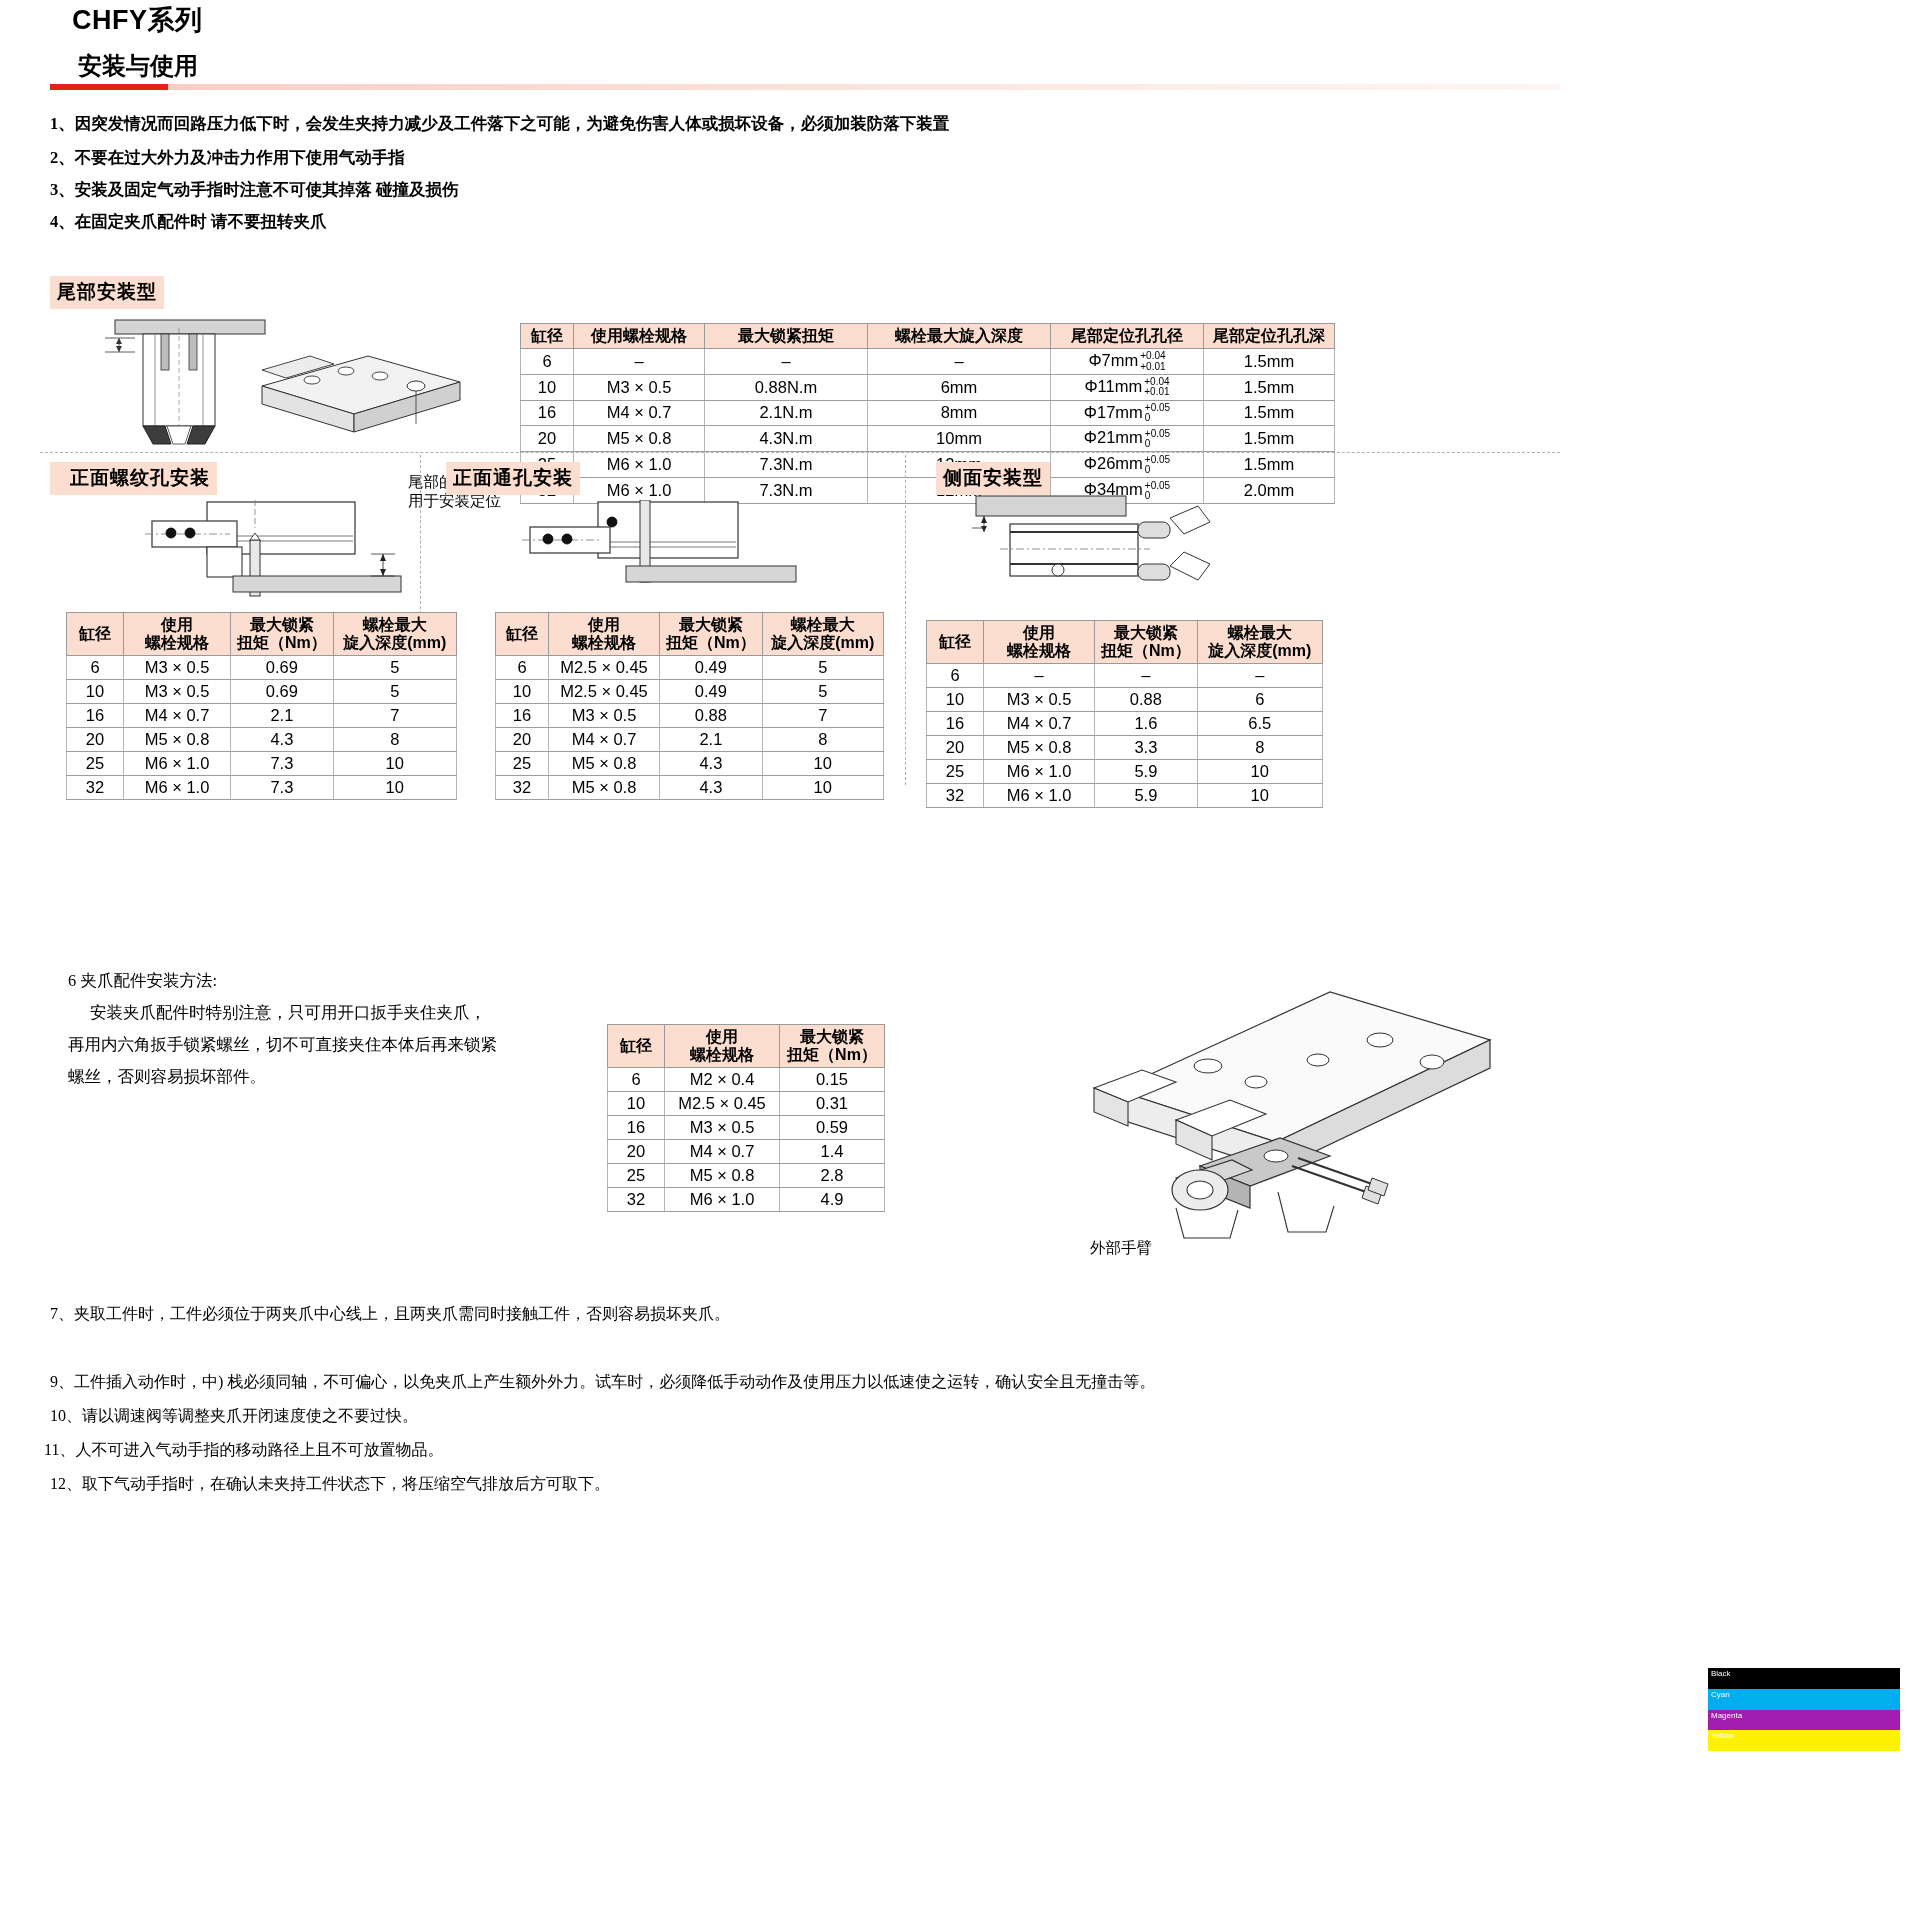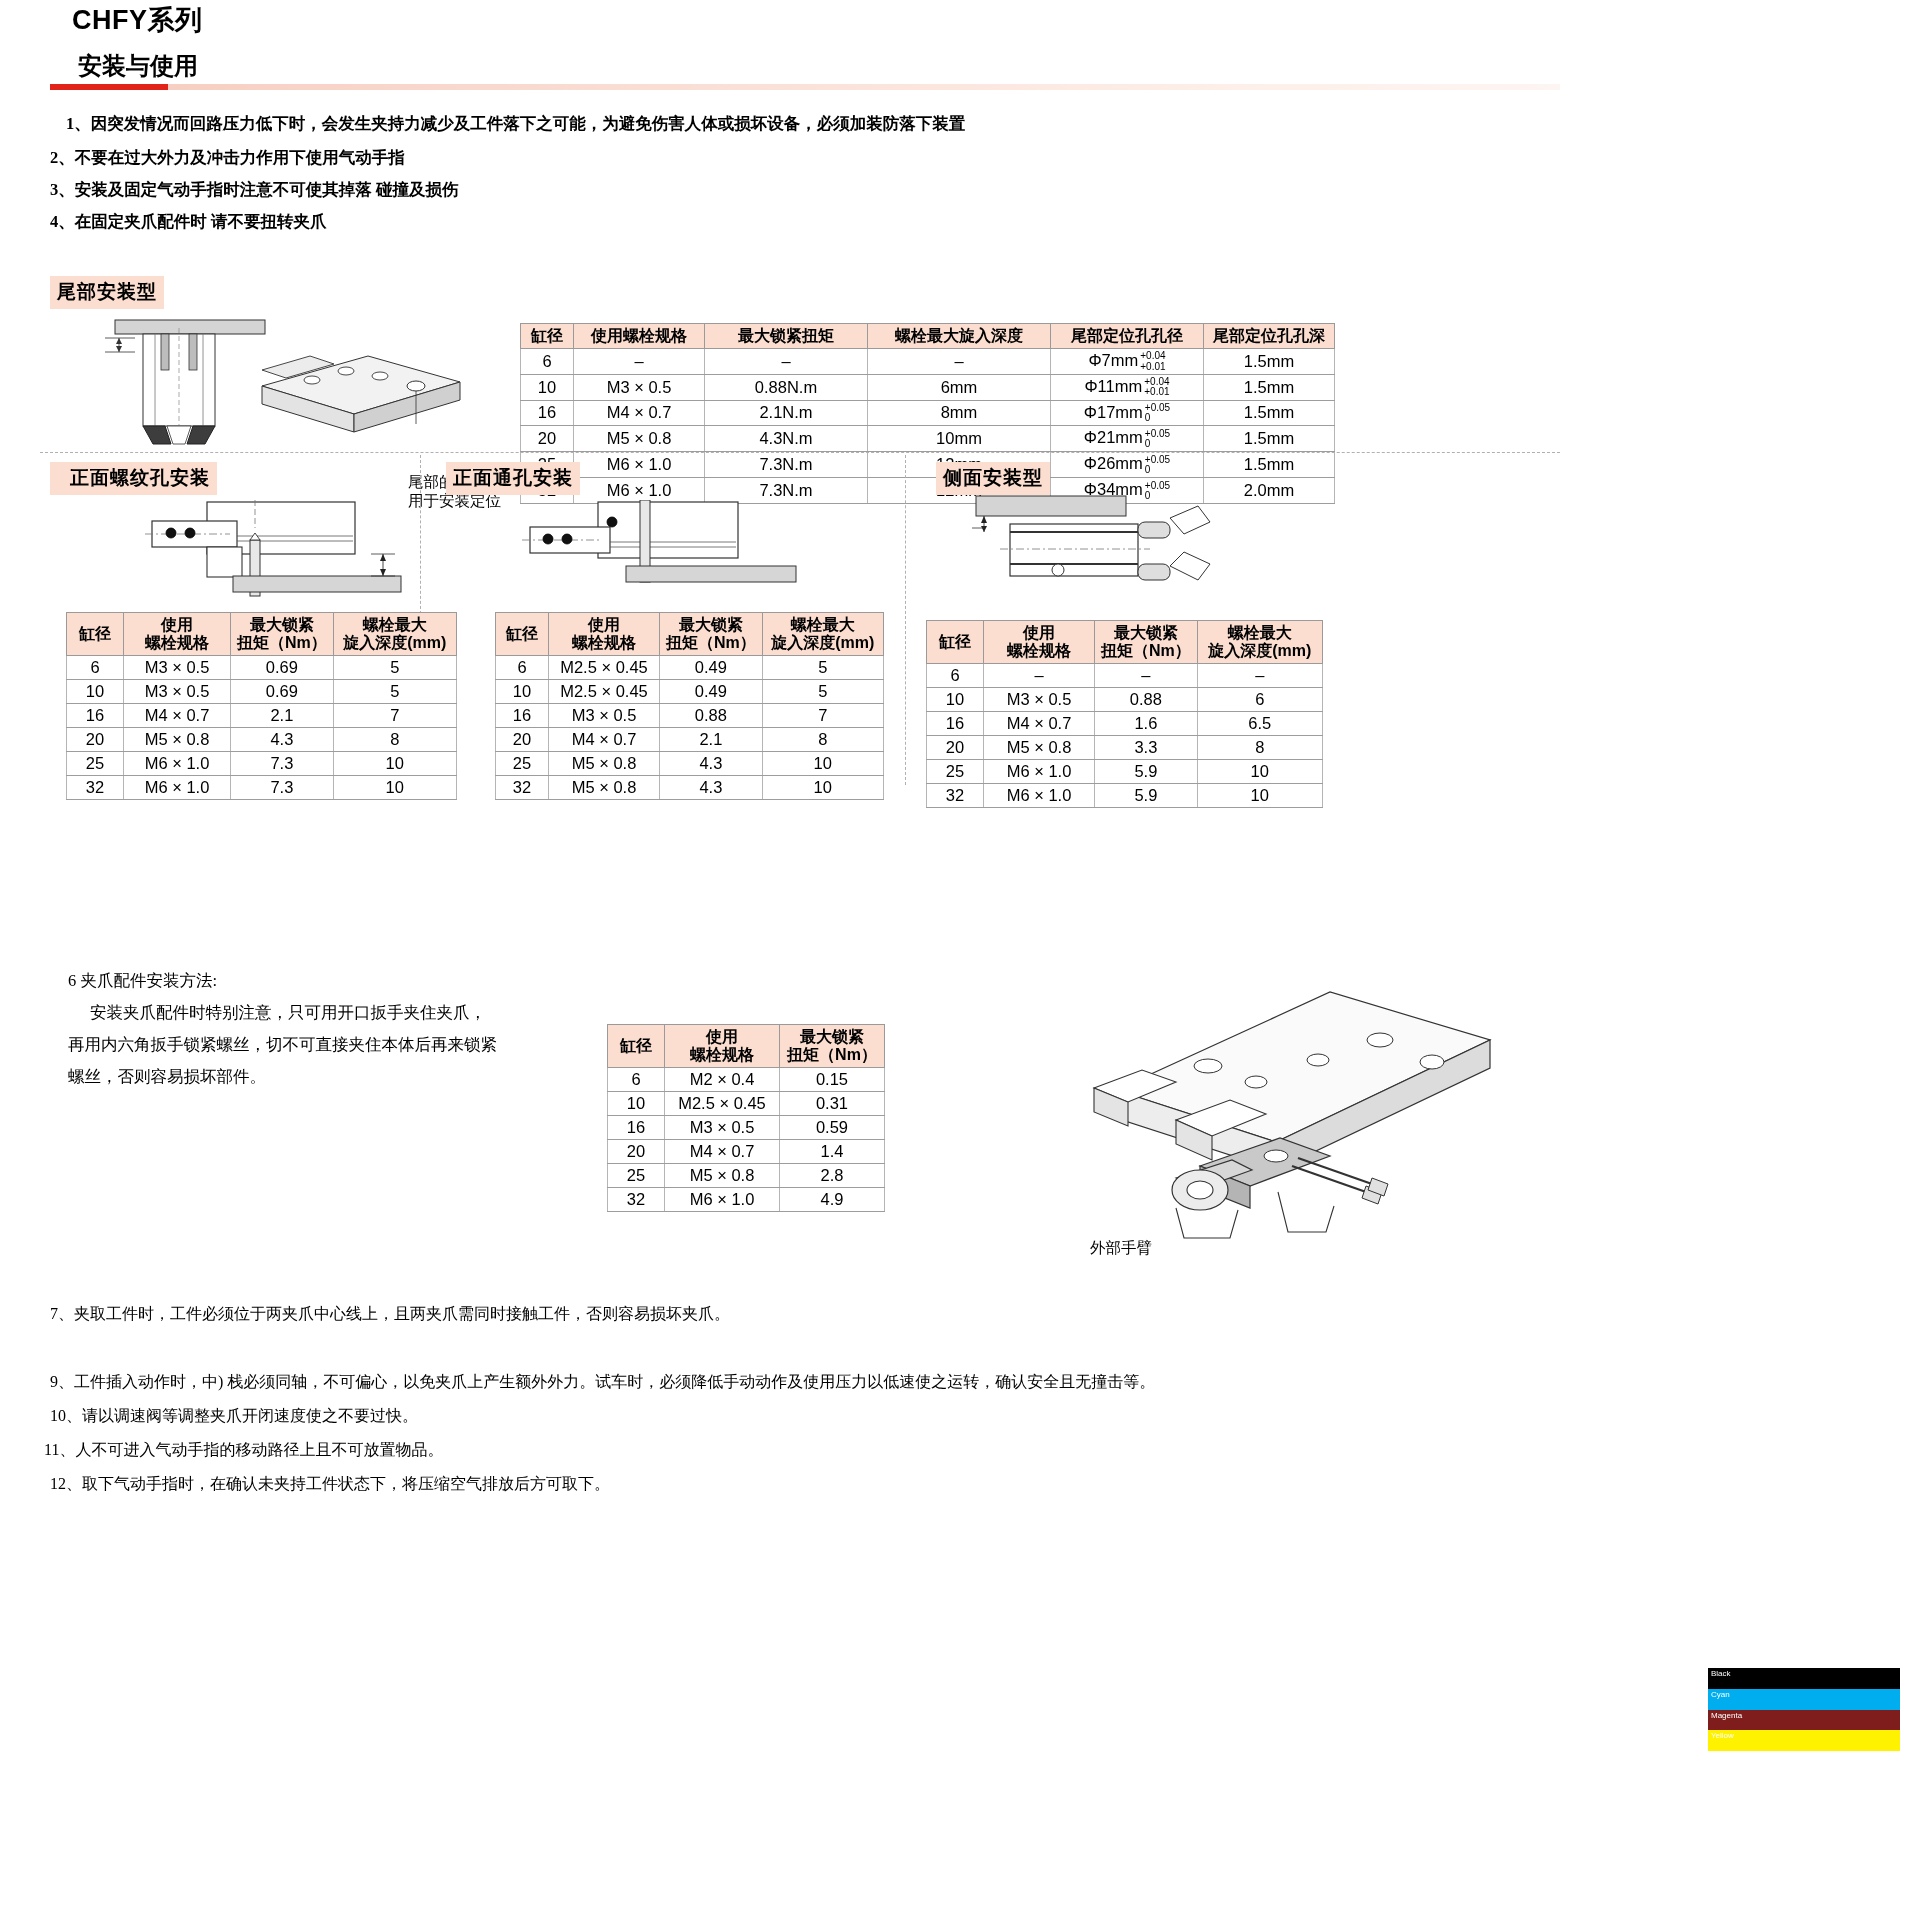--- a/index.html
+++ b/index.html
@@ -166,37 +166,37 @@
   .regbar { position: relative; width: 192px; height: 20.75px; }
   .regbar span {
     position: absolute;
     left: 3px; top: 1px;
     font-size: 8px;
     color: #ffffff;
     font-family: "Liberation Sans", sans-serif;
   }
   .regbar.k { background: #000000; }
   .regbar.c { background: #00aeef; }
-  .regbar.m { background: #7f1d1d; }
+  .regbar.m { background: #a21caf; }
   .regbar.y { background: #fff200; }
   .regbar.y span { color: #ffffff; }
 </style>
 </head>
 <body>
 
 <div class="page">
 
   <div class="series-title">CHFY系列</div>
   <div class="section-title">安装与使用</div>
   <div class="rule-wrap">
     <div class="rule-red"></div>
     <div class="rule-fade"></div>
   </div>
 
-  <div class="note" style="left:50px; top:116px;margin-left:16px;">1、因突发情况而回路压力低下时，会发生夹持力减少及工件落下之可能，为避免伤害人体或损坏设备，必须加装防落下装置</div>
+  <div class="note" style="left:50px; top:116px;">1、因突发情况而回路压力低下时，会发生夹持力减少及工件落下之可能，为避免伤害人体或损坏设备，必须加装防落下装置</div>
   <div class="note" style="left:50px; top:150px;">2、不要在过大外力及冲击力作用下使用气动手指</div>
   <div class="note" style="left:50px; top:182px;">3、安装及固定气动手指时注意不可使其掉落  碰撞及损伤</div>
   <div class="note" style="left:50px; top:214px;">4、在固定夹爪配件时  请不要扭转夹爪</div>
 
   <div class="block-head" style="left:50px; top:276px;">尾部安装型</div>
 
   <div class="fig" style="left:95px; top:318px;">
     <svg width="210" height="130" viewBox="0 0 210 130">
       <rect x="20" y="2" width="150" height="14" fill="#d4d4d4" stroke="#333" stroke-width="1"></rect>
       <rect x="48" y="16" width="72" height="92" fill="#ffffff" stroke="#333" stroke-width="1"></rect>

